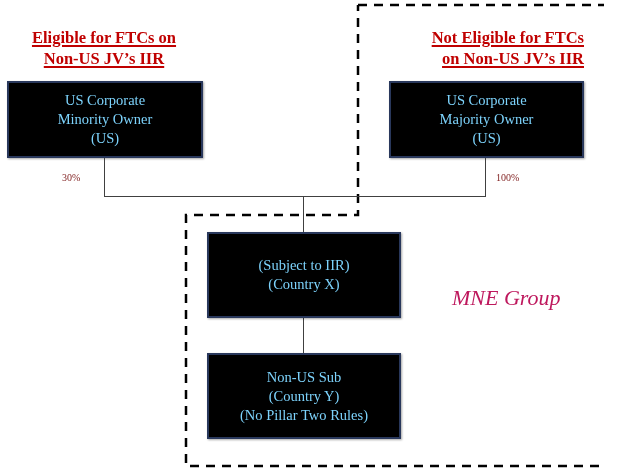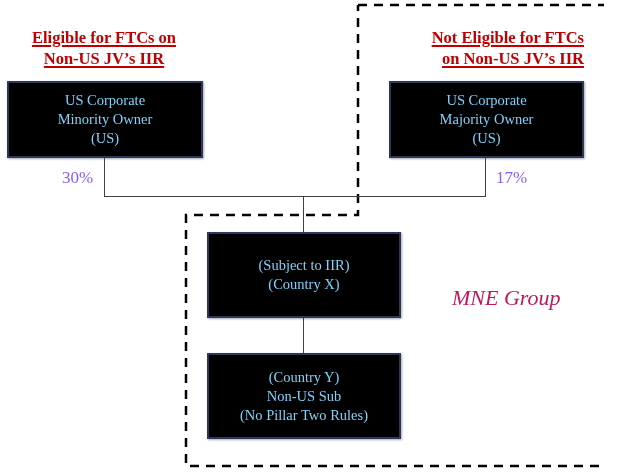--- a/index.html
+++ b/index.html
@@ -77,22 +77,22 @@
 
   #conn-left-vert   { left: 104px; top: 158px; height: 38px; }
   #conn-right-vert  { left: 485px; top: 158px; height: 38px; }
   #conn-horizontal  { left: 104px; top: 196px; width: 382px; }
   #conn-jv-vert     { left: 303px; top: 196px; height: 36px; }
   #conn-sub-vert    { left: 303px; top: 318px; height: 35px; }
 
   
   .pct-label {
     position: absolute;
-    color: #8b5cf6;
-    font-size: 17px;
+    color: #7f1d1d;
+    font-size: 10px;
     line-height: 16px;
     white-space: nowrap;
   }
   #pct-minority { left: 62px;  top: 170px; }
   #pct-majority { left: 496px; top: 170px; }
 
   
   #mne-label {
     position: absolute;
     left: 452px;
@@ -135,28 +135,28 @@
     <span class="entity-line">(US)</span>
   </div>
 
   <div id="conn-left-vert" class="connector v-line"></div>
   <div id="conn-right-vert" class="connector v-line"></div>
   <div id="conn-horizontal" class="connector h-line"></div>
   <div id="conn-jv-vert" class="connector v-line"></div>
   <div id="conn-sub-vert" class="connector v-line"></div>
 
   <div id="pct-minority" class="pct-label">30%</div>
-  <div id="pct-majority" class="pct-label">17%</div>
+  <div id="pct-majority" class="pct-label">100%</div>
 
   <div id="box-jv" class="entity-box">
     <span class="entity-line">(Subject to IIR)</span>
     <span class="entity-line">(Country X)</span>
   </div>
 
   <div id="box-sub" class="entity-box">
+    <span class="entity-line">Non-US Sub</span>
     <span class="entity-line">(Country Y)</span>
-    <span class="entity-line">Non-US Sub</span>
     <span class="entity-line">(No Pillar Two Rules)</span>
   </div>
 
   <div id="mne-label">MNE Group</div>
 
 </div>
 
 </body></html>

